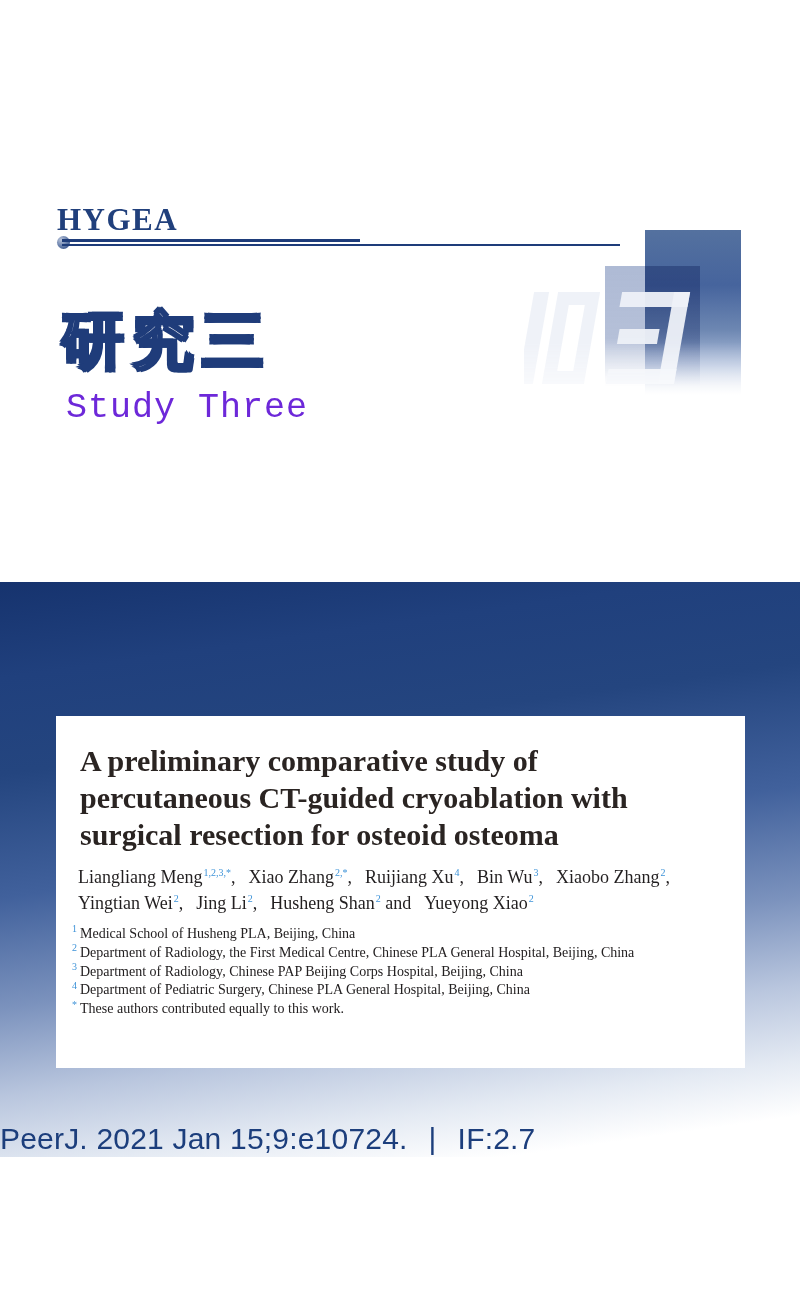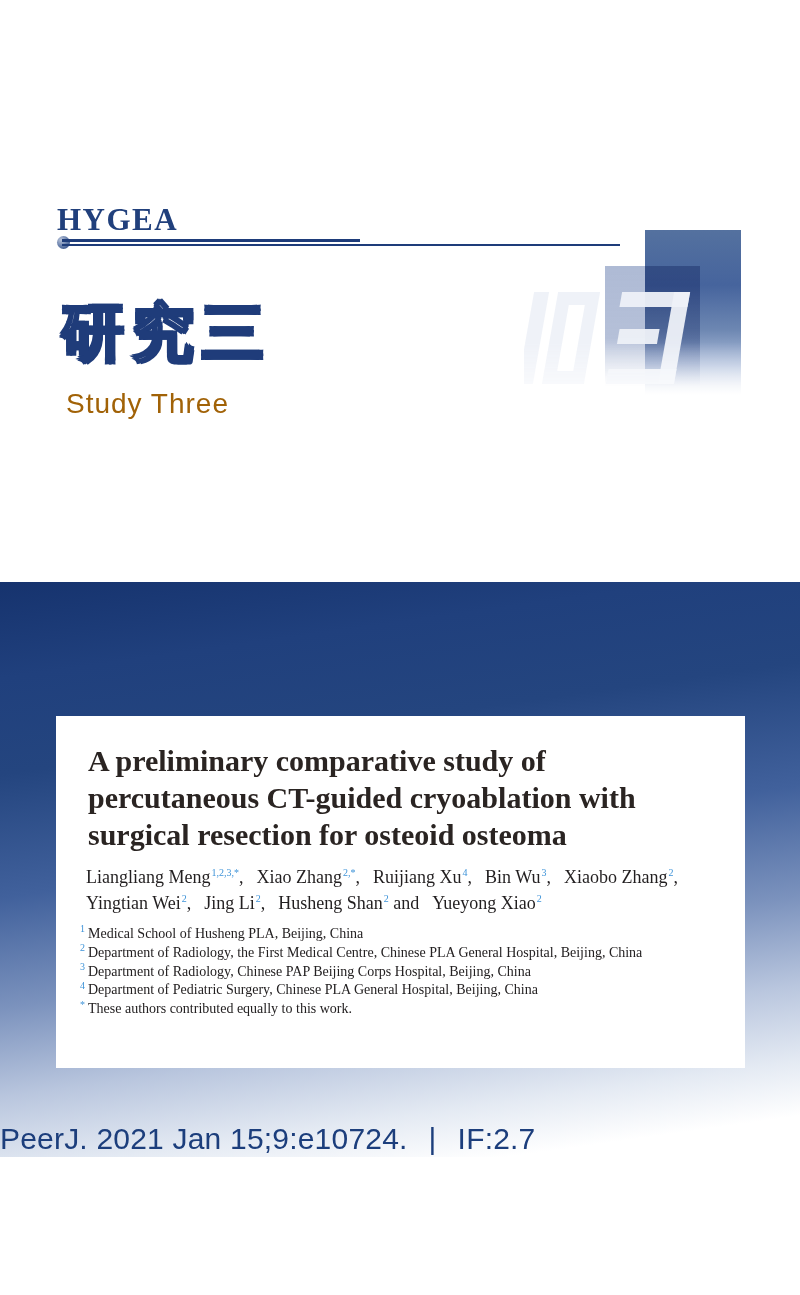--- a/index.html
+++ b/index.html
@@ -9,28 +9,28 @@
   
   .brand-logo{position:absolute;left:57px;top:202px;
     font-family:"Liberation Serif",serif;font-weight:bold;font-size:31px;
     letter-spacing:1.5px;color:#21407c;}
   .rule-ball{position:absolute;left:57px;top:236px;width:13px;height:13px;border-radius:50%;
     background:radial-gradient(circle at 32% 30%, #b9c4da 0%, #6d84ae 45%, #24427f 100%);}
   .rule-thick{position:absolute;left:62px;top:239px;width:298px;height:3px;background:#1e3c7a;}
   .rule-thin{position:absolute;left:62px;top:244px;width:558px;height:2px;background:#1e3c7a;}
 
   
-  .title-zh{position:absolute;left:62px;top:296px;
+  .title-zh{position:absolute;left:62px;top:304px;
     font-family:"DejaVu Sans",sans-serif;font-weight:800;font-size:62px;line-height:1.2;
     letter-spacing:8px;color:#ffffff;
     -webkit-text-stroke:2.5px #1f3c7a;
     text-shadow:-2px -2px 0 #1f3c7a,2px -2px 0 #1f3c7a,-2px 2px 0 #1f3c7a,2px 2px 0 #1f3c7a;}
   .title-en{position:absolute;left:66px;top:388px;
-    font-family:Liberation Sans, sans-serif;font-weight:400;font-size:28px;
-    letter-spacing:1px;color:#a16207;}
+    font-family:Liberation Mono, monospace;font-weight:400;font-size:35px;
+    letter-spacing:1px;color:#6d28d9;}
 
   
   .num-graphic{position:absolute;left:524px;top:228px;width:224px;height:208px;
     -webkit-mask-image:linear-gradient(180deg,#000 0%,#000 55%,rgba(0,0,0,.3) 80%,transparent 97%);
     mask-image:linear-gradient(180deg,#000 0%,#000 55%,rgba(0,0,0,.3) 80%,transparent 97%);}
   .num-back{position:absolute;left:121px;top:2px;width:96px;height:172px;
     background:linear-gradient(180deg,#54719f 0%,#46649d 32%,#6d87b2 58%,#aebedb 78%,#ffffff 96%);}
   .num-front{position:absolute;left:81px;top:38px;width:95px;height:120px;mix-blend-mode:multiply;
     background:linear-gradient(180deg,rgba(108,130,178,.55) 0%,rgba(108,130,178,.5) 60%,rgba(108,130,178,.18) 88%,rgba(108,130,178,0) 100%);}
   .num-digits{position:absolute;left:2px;top:62px;width:170px;height:96px;transform:skewX(-10deg);}
@@ -44,21 +44,21 @@
   .d3-mid{left:92px;top:39px;width:40px;height:15px;}
   .d3-bot{left:88px;top:79px;width:68px;height:15px;}
   .d3-spine{left:140px;top:2px;width:16px;height:92px;}
 
   
   .panel{position:absolute;left:0;top:582px;width:800px;height:575px;
     background:linear-gradient(172deg,#16336e 0%,#20407d 14%,#24457f 28%,#41619c 46%,#7b92bd 62%,#b9c6de 75%,#e4eaf3 86%,#ffffff 94%);}
 
   
   .paper-card{position:absolute;left:56px;top:716px;width:689px;height:352px;background:#ffffff;
-    box-sizing:border-box;padding:26px 30px 0 24px;}
+    box-sizing:border-box;padding:26px 30px 0 16px;}
   .paper-title{font-family:"Liberation Serif",serif;font-weight:bold;font-size:30px;
     line-height:37px;color:#2a2422;max-width:556px;margin-left:8px;}
   .paper-authors{margin-top:11px;margin-left:6px;font-family:"Liberation Serif",serif;
     font-size:18px;line-height:26px;color:#221f20;}
   .author{margin-right:13px;white-space:nowrap;}
   .author:last-child{margin-right:4px;}
   .author-sup{font-size:10px;color:#3e93d8;line-height:0;margin-left:1px;}
   .paper-affils{margin-top:9px;font-family:"Liberation Serif",serif;font-size:14px;
     line-height:18.8px;color:#232021;}
   .aff-marker{font-size:10px;color:#3e93d8;line-height:0;margin-right:3px;}

